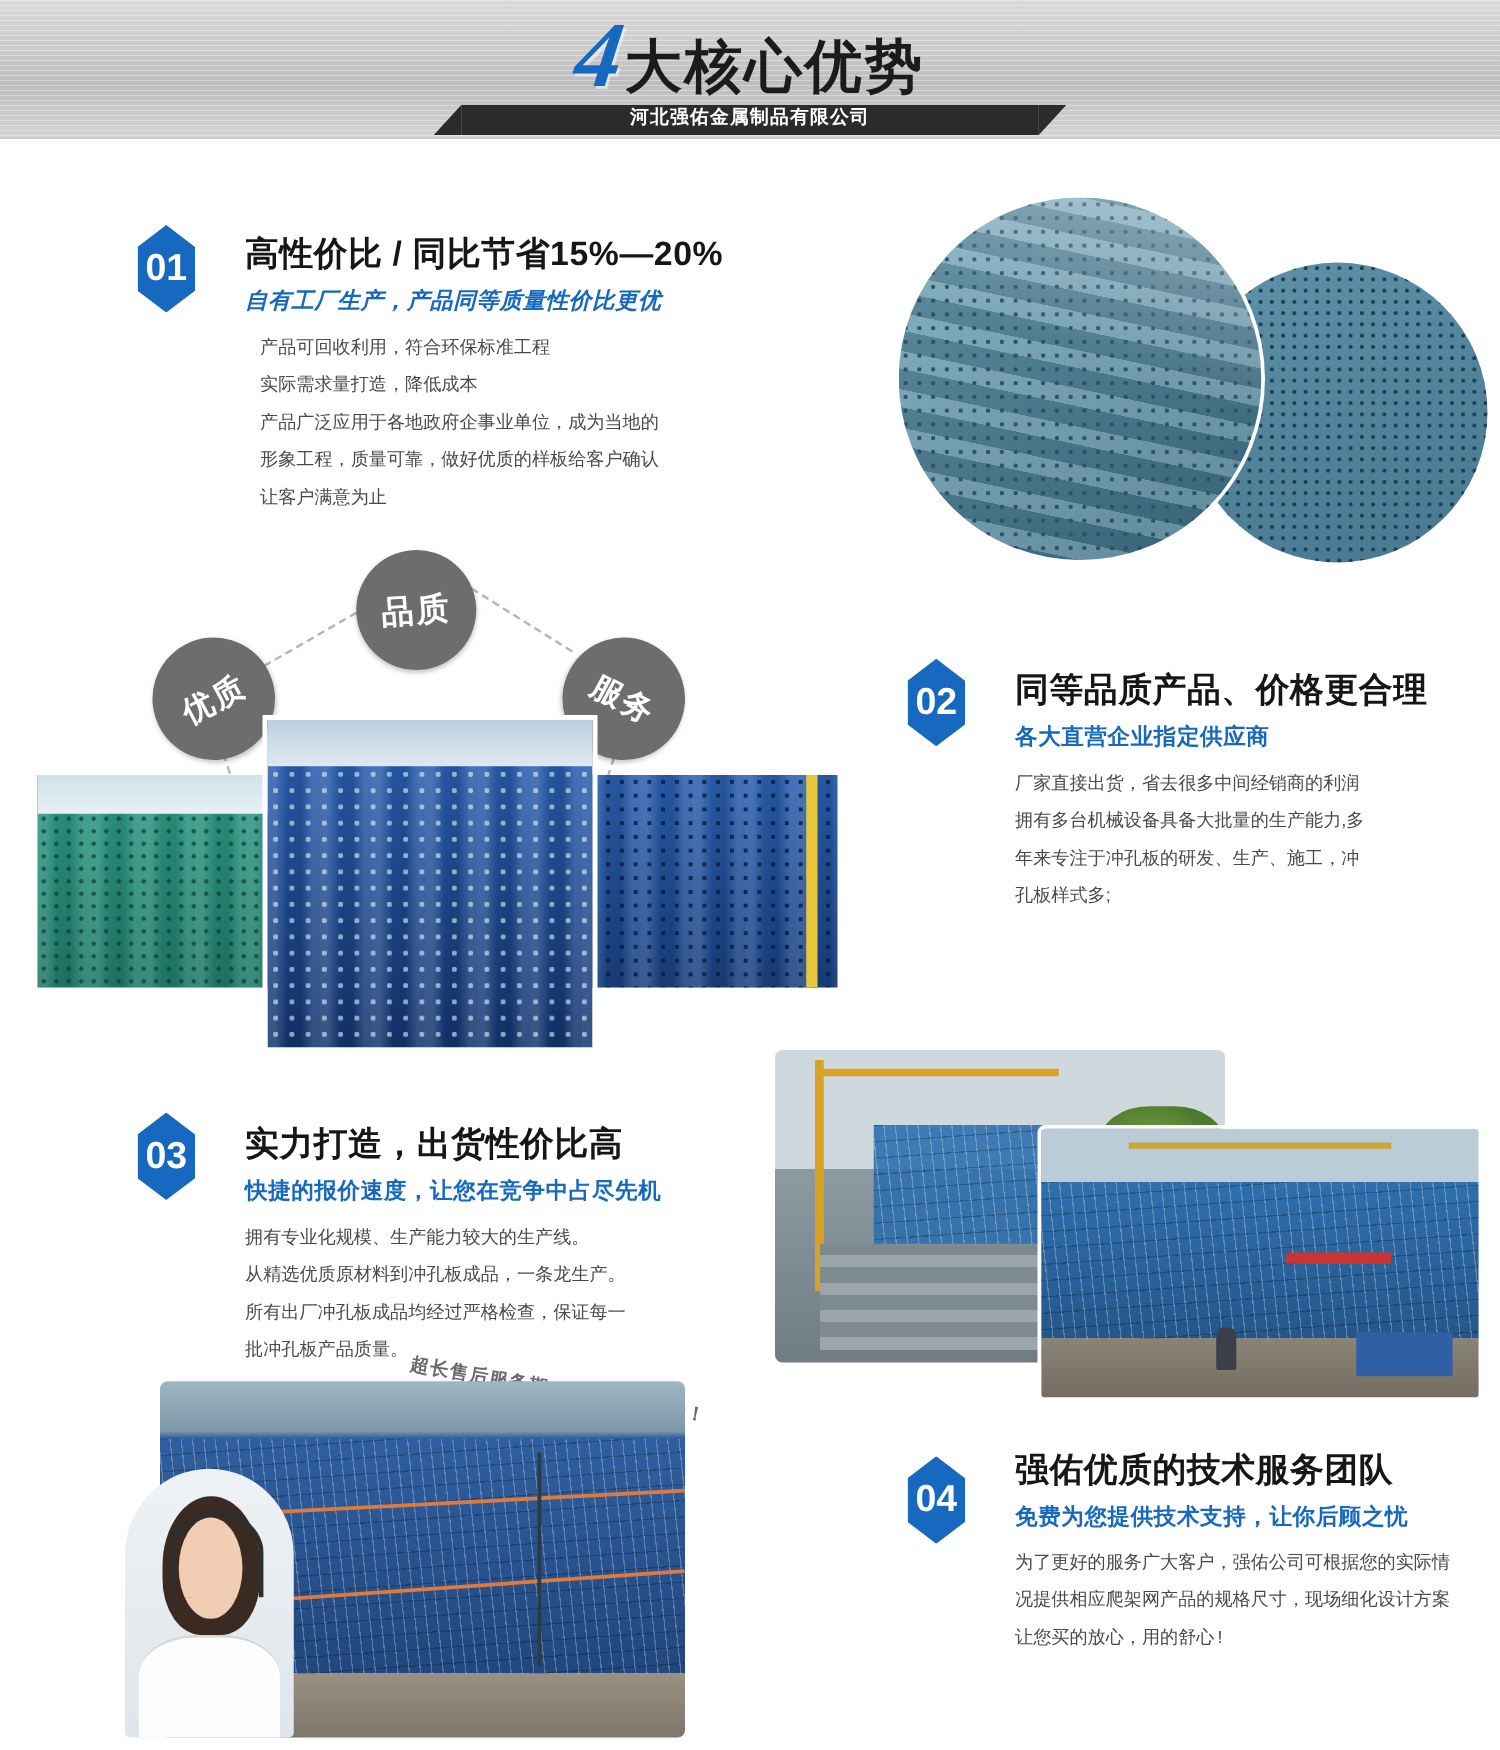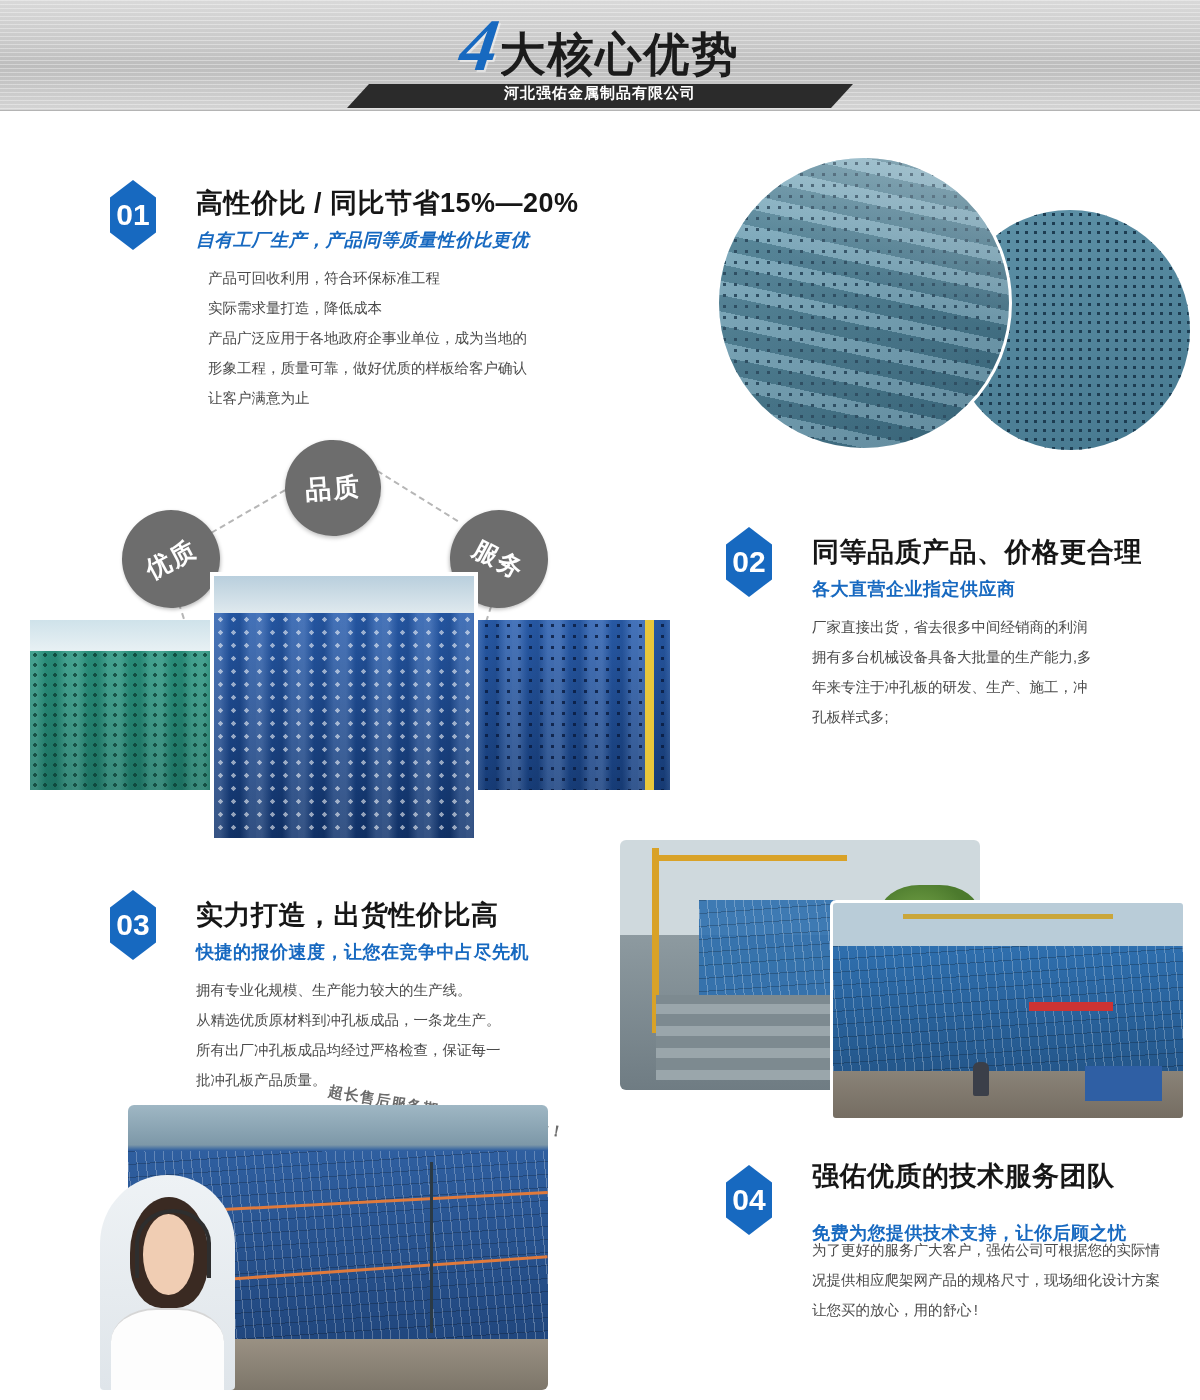--- a/index.html
+++ b/index.html
@@ -146,21 +146,21 @@
   #sec03-title{position:absolute;left:196px;top:897px;}
   #sec03-sub{position:absolute;left:196px;top:940px;}
   #sec03-body{position:absolute;left:196px;top:975px;width:420px;}
 
   #photo-site1{left:620px;top:840px;width:360px;height:250px;border-radius:6px;}
   #photo-site2{left:830px;top:900px;width:350px;height:215px;border-radius:6px;z-index:3;}
 
   
   #sec04-hex{left:726px;top:1165px;}
   #sec04-title{position:absolute;left:812px;top:1158px;}
-  #sec04-sub{position:absolute;left:812px;top:1201px;margin-top:20px;}
+  #sec04-sub{position:absolute;left:812px;top:1201px;}
   #sec04-body{position:absolute;left:812px;top:1236px;width:370px;font-family:Liberation Mono, monospace;}
 
   #photo-net{left:128px;top:1105px;width:420px;height:285px;border-radius:6px;}
   #photo-agent{left:100px;top:1175px;width:135px;height:215px;border-radius:50% 50% 4px 4px / 32% 32% 4px 4px;z-index:4;}
   #slogan-afterservice{
     position:absolute;left:330px;top:1082px;width:280px;
     font-size:15px;color:#6b6b6b;font-weight:bold;
     transform:rotate(10deg);transform-origin:left top;
     letter-spacing:1px;
   }

